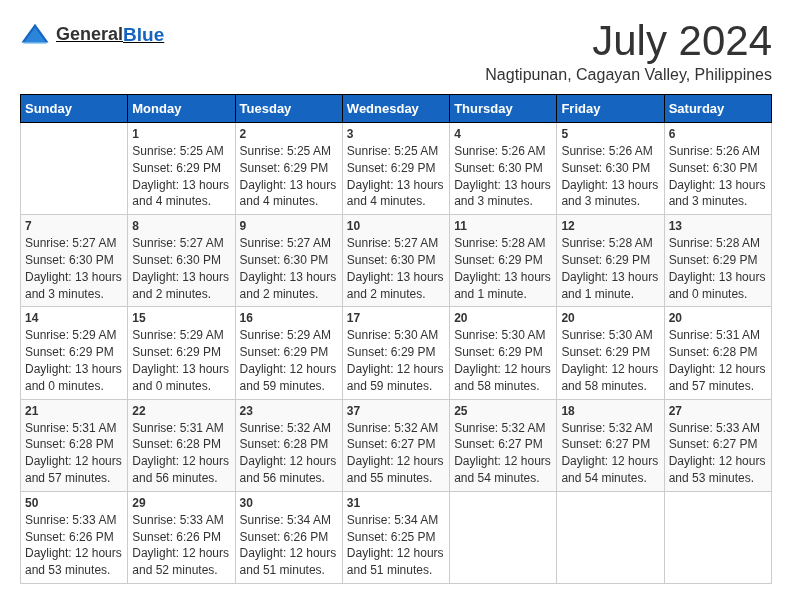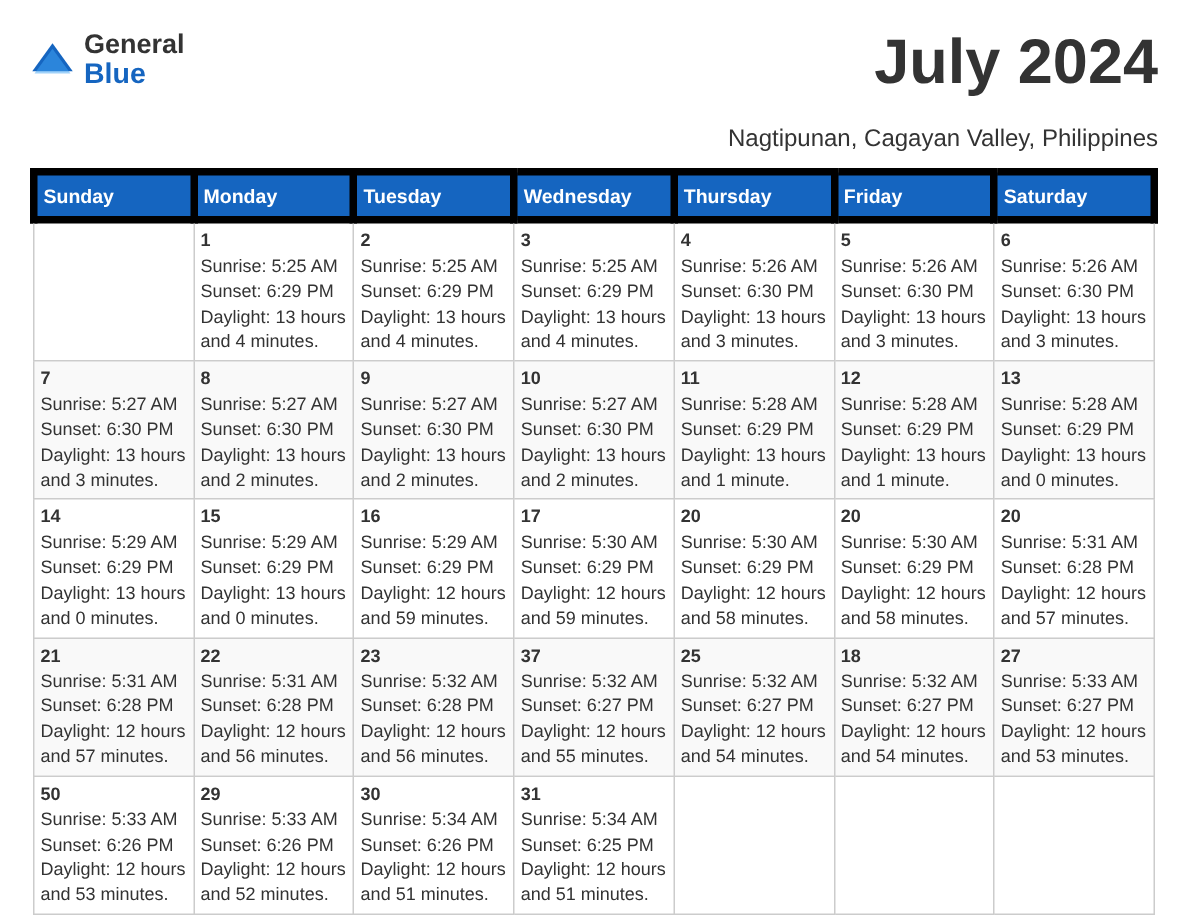--- a/index.html
+++ b/index.html
@@ -16,64 +16,64 @@
       align-items: flex-start;
       margin-bottom: 10px;
     }
     .logo {
       display: flex;
       align-items: center;
       gap: 6px;
     }
     .logo-text {
       display: flex;
-      flex-direction: column;
       line-height: 1.1;
+      text-decoration: underline;
     }
     .logo-general {
       font-size: 18px;
       font-weight: bold;
       color: #333;
     }
     .logo-blue {
       font-size: 19px;
       font-weight: bold;
       color: #1565c0;
     }
     .logo-icon {
       width: 30px;
       height: 30px;
     }
     .title-area {
       text-align: right;
     }
     .month-title {
       font-size: 42px;
-      font-weight: bold;
+      font-weight: normal;
       color: #333;
       line-height: 1;
     }
     .location-title {
       font-size: 16px;
       color: #333;
-      margin-top: 22px;
+      margin-top: 4px;
     }
     table {
       width: 100%;
       border-collapse: collapse;
       table-layout: fixed;
     }
     thead tr th {
       background-color: #1565c0;
       color: #fff;
       font-size: 13px;
       font-weight: bold;
       padding: 6px 4px;
       text-align: left;
-      border: 5px solid #000000;
+      border: 1px solid #000000;
     }
     tbody tr td {
       border: 1px solid #ccc;
       vertical-align: top;
       padding: 4px;
       font-size: 10.5px;
       color: #333;
       min-height: 80px;
       height: 90px;
       background: #fff;

